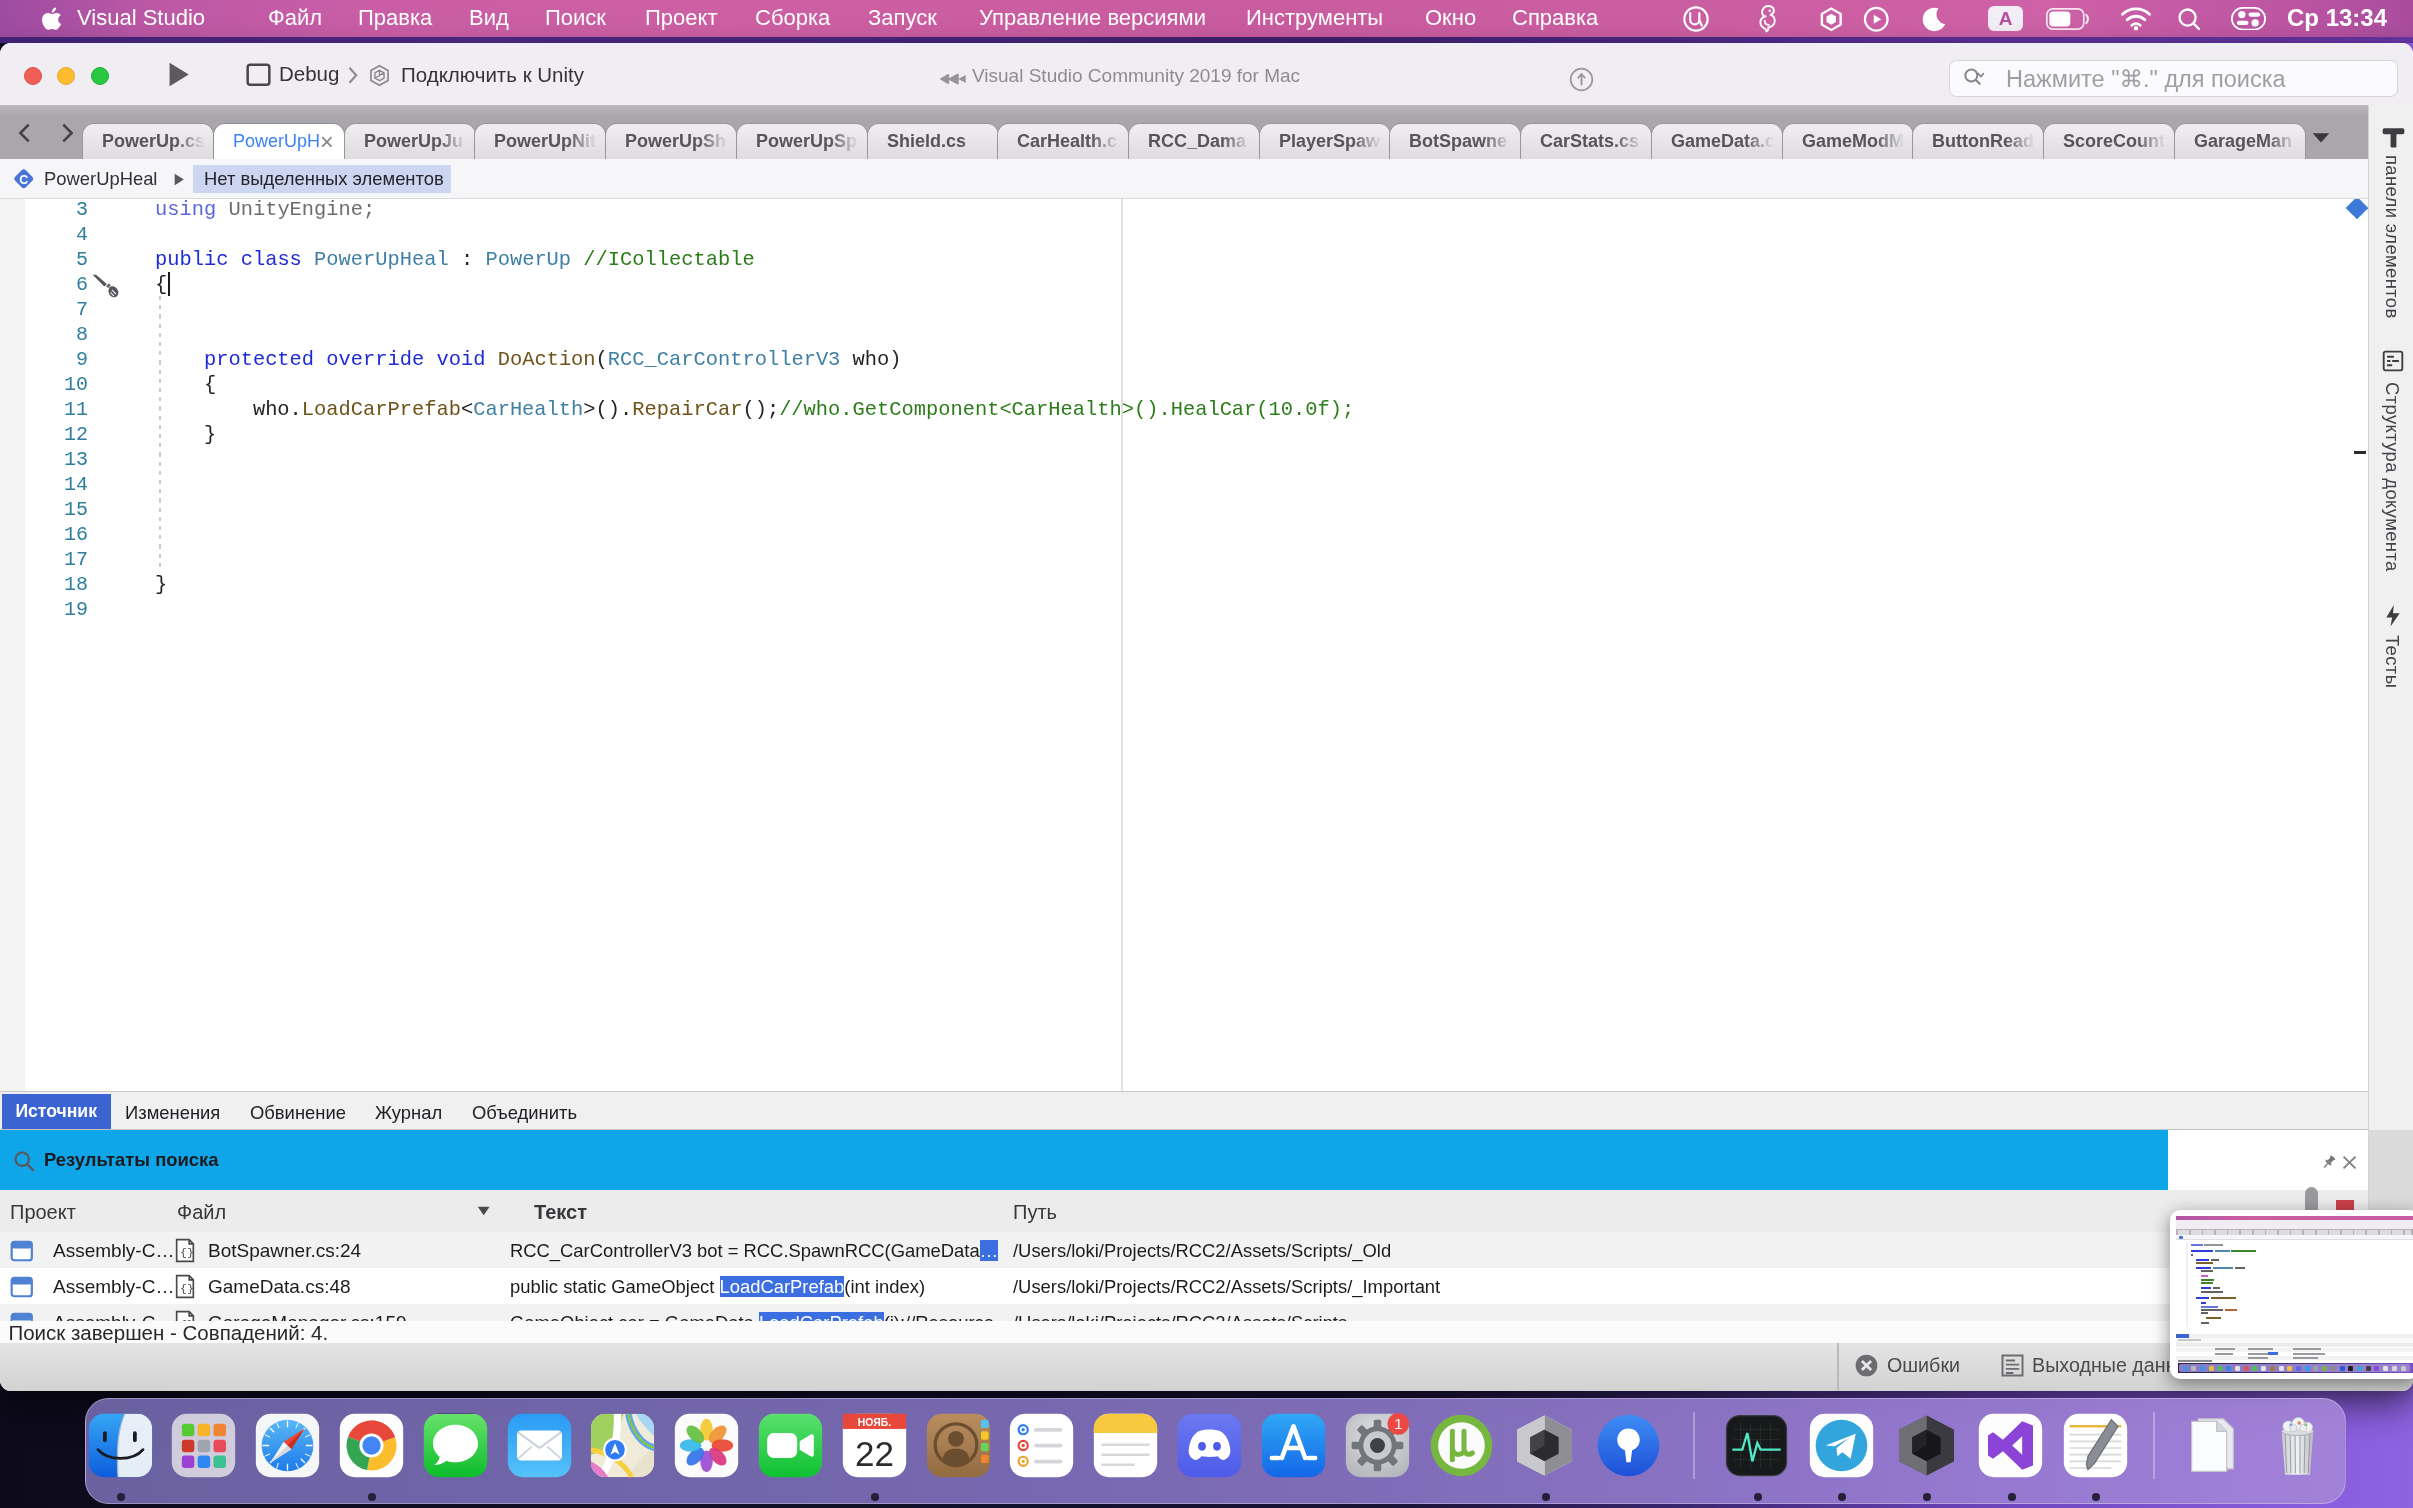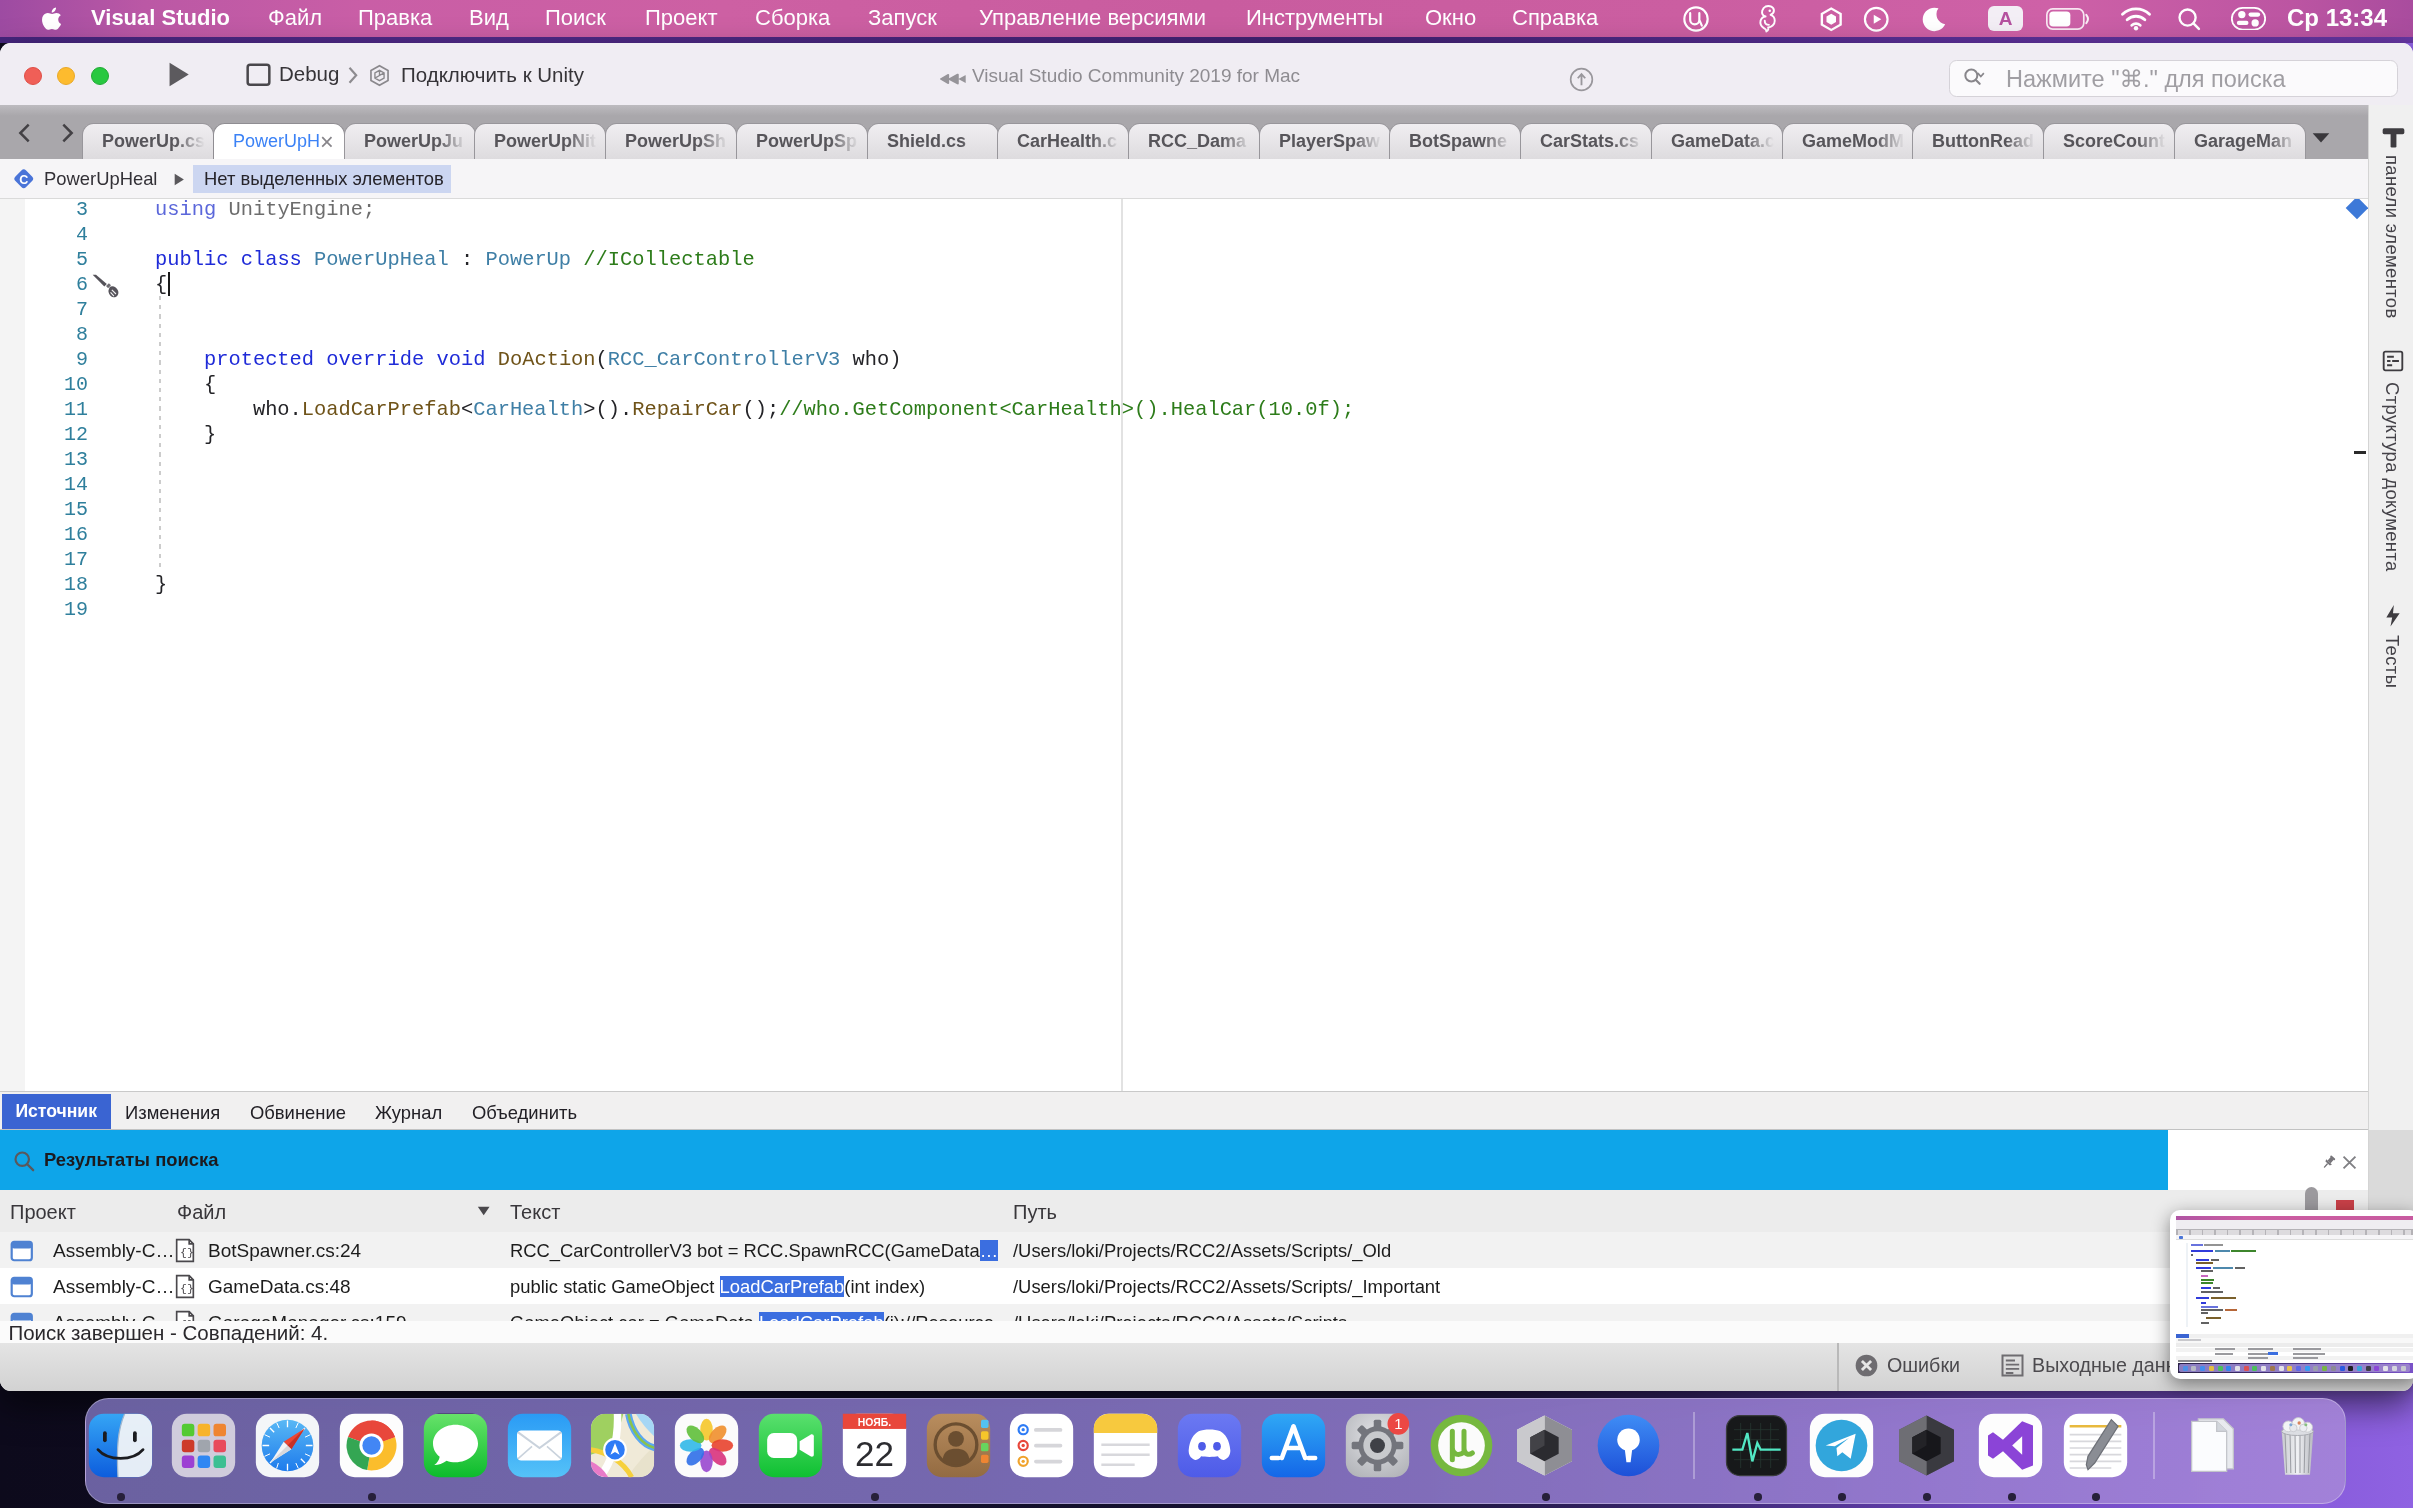--- a/index.html
+++ b/index.html
@@ -70,21 +70,21 @@
   .mr{left:0;width:237px;height:4.2px;}
   .mi{position:absolute;top:150px;width:5.2px;height:5.2px;border-radius:1.3px;opacity:0.95;}
 </style>
 </head>
 <body>
 <div class="abs" id="menubar">
   <svg class="mitem" style="left:42px;top:6.7px" width="20" height="23.5" viewBox="0 0 24 28">
     <path fill="#fff" d="M16.8 0.6c.2 1.4-.4 2.9-1.3 4-.9 1.1-2.4 2-3.8 1.9-.2-1.4.5-2.9 1.3-3.8C13.9 1.6 15.5.7 16.8.6z"></path>
     <path fill="#fff" d="M21.9 20.2c-.6 1.4-.9 2-1.7 3.2-1.1 1.7-2.7 3.9-4.7 3.9-1.7 0-2.2-1.1-4.6-1.1s-2.9 1.1-4.6 1.1c-2 0-3.4-1.9-4.6-3.6C-1.4 19.1-1.7 13.4.3 10.4c1.4-2.1 3.6-3.3 5.7-3.3 2.1 0 3.4 1.2 5.2 1.2 1.7 0 2.7-1.2 5.2-1.2 1.9 0 3.8 1 5.2 2.7-4.6 2.5-3.8 9 0.3 10.4z" transform="translate(1,0)"></path>
   </svg>
-  <div class="mitem" style="left:91px;font-weight:700">Visual Studio</div>
+  <div class="mitem" style="left:77px;font-weight:400">Visual Studio</div>
   <div class="mitem" style="left:268px">Файл</div>
   <div class="mitem" style="left:358px">Правка</div>
   <div class="mitem" style="left:469px">Вид</div>
   <div class="mitem" style="left:545px">Поиск</div>
   <div class="mitem" style="left:645px">Проект</div>
   <div class="mitem" style="left:755px">Сборка</div>
   <div class="mitem" style="left:868px">Запуск</div>
   <div class="mitem" style="left:979px">Управление версиями</div>
   <div class="mitem" style="left:1246px">Инструменты</div>
   <div class="mitem" style="left:1425px">Окно</div>
@@ -322,21 +322,21 @@
     <path d="M3 3 L17 17 M17 3 L3 17" stroke="#808084" stroke-width="2.2"></path>
   </svg>
 </div>
 <div class="abs" id="thead">
   <div class="abs hc" style="left:0;width:165px;"></div>
   <div class="abs hc" style="left:170px;width:331px;"></div>
   <div class="abs hc" style="left:505px;width:492px;"></div>
   <div class="abs hc" style="left:1002px;width:1366px;"></div>
   <div class="abs hl" style="left:10px;">Проект</div>
   <div class="abs hl" style="left:177px;">Файл</div>
-  <div class="abs hl" style="left:510px;">Текст</div>
+  <div class="abs hl" style="left:534px;font-weight:bold;">Текст</div>
   <div class="abs hl" style="left:1013px;">Путь</div>
   <svg class="abs" style="left:477px;top:16px" width="13.4" height="10" viewBox="0 0 16 12">
       <path d="M1 1 L15 1 L8 11 Z" fill="#4a484c"></path>
     </svg>
 </div>
 <div class="abs" id="rows">
   <div class="abs row" style="top:0;background:#f2f2f2;">
     <svg class="proj" viewBox="0 0 28 26">
         <rect x="2" y="2" width="24" height="22" rx="3" fill="#fff" stroke="#4f82d2" stroke-width="2.6"></rect>
         <rect x="2" y="2" width="24" height="8" rx="3" fill="#4f82d2"></rect>

